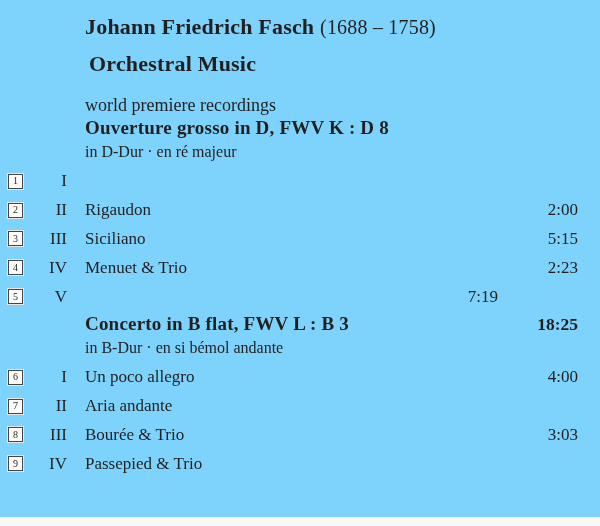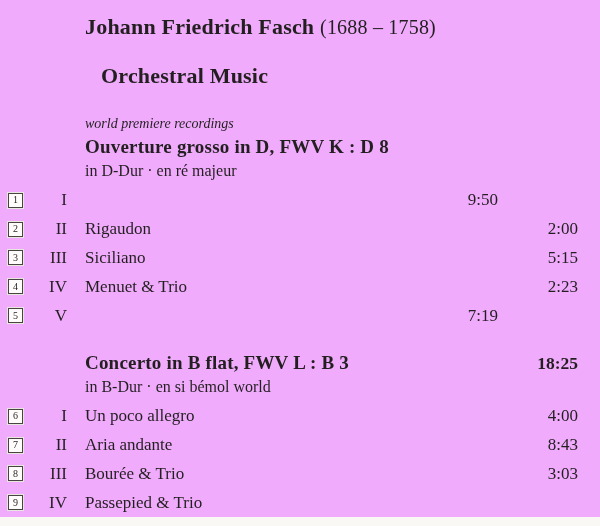--- a/index.html
+++ b/index.html
@@ -4,21 +4,21 @@
 <style>
   html, body { margin: 0; padding: 0; }
   body {
     font-family: "Liberation Serif", "DejaVu Serif", serif;
     background: #ffffff;
   }
   .page {
     position: relative;
     width: 600px;
     height: 526px;
-    background: #f0abfc;
+    background: #7dd3fc;
     color: #231f20;
     overflow: hidden;
     box-sizing: border-box;
     padding: 10px 22px 8px 0;
   }
   .page::after {
     content: "";
     position: absolute;
     left: 0; right: 0; bottom: 0;
     height: 9px;
@@ -33,30 +33,29 @@
     font-weight: bold;
     line-height: 33px;
     letter-spacing: 0.2px;
     white-space: nowrap;
   }
   .composer-dates {
     font-weight: normal;
     font-size: 20px;
   }
   .album-title {
-    margin: 16px;
+    margin: 4px;
     font-size: 22px;
     font-weight: bold;
     line-height: 32px;
     letter-spacing: 0.2px;
   }
   .premiere-note {
-    margin: 22px 0 0 85px;
-    font-style: italic;
-    font-size: 14px;
+    margin: 15px 0 0 85px;
+    font-size: 18px;
     line-height: 20px;
   }
 
   
   .row {
     display: grid;
     grid-template-columns: 30px 45px 1fr 80px;
     align-items: center;
   }
   .col-roman {
@@ -70,21 +69,21 @@
     white-space: nowrap;
     overflow: hidden;
   }
   .col-dur {
     text-align: right;
     font-size: 17px;
     white-space: nowrap;
   }
 
   .work-section.first { }
-  .work-section.rest { margin-top: 20px; }
+  .work-section.rest { }
   .heading-row { line-height: 26px; }
   .work-title {
     font-weight: bold;
     font-size: 19px;
     letter-spacing: 0.2px;
   }
   .work-duration {
     font-weight: bold;
     font-size: 17.5px;
   }
@@ -138,21 +137,20 @@
       <div class="col-dur"></div>
     </div>
     <div class="track-list">
           <div class="row track-row">
     <div class="box-cell">
       <span class="track-box">
                 <span>1</span>
               </span>
     </div>
     <div class="col-roman">I</div>
-    <div class="col-dur">9:50</div>
   </div>
           <div class="row track-row">
     <div class="box-cell">
       <span class="track-box">
                 <span>2</span>
               </span>
     </div>
     <div class="col-roman">II</div>
     <div class="col-title">Rigaudon</div>
     <div class="col-dur">2:00</div>
@@ -191,21 +189,21 @@
       <section class="work-section rest">
     <div class="row heading-row">
       <div class="box-cell"></div>
       <div class="col-roman"></div>
       <div class="col-title work-title">Concerto in B flat, FWV L : B 3</div>
       <div class="col-dur work-duration">18:25</div>
     </div>
     <div class="row subtitle-row">
       <div class="box-cell"></div>
       <div class="col-roman"></div>
-      <div class="col-title work-subtitle">in B-Dur · en si bémol world</div>
+      <div class="col-title work-subtitle">in B-Dur · en si bémol andante</div>
       <div class="col-dur"></div>
     </div>
     <div class="track-list">
           <div class="row track-row">
     <div class="box-cell">
       <span class="track-box">
                 <span>6</span>
               </span>
     </div>
     <div class="col-roman">I</div>
@@ -213,21 +211,20 @@
     <div class="col-dur">4:00</div>
   </div>
           <div class="row track-row">
     <div class="box-cell">
       <span class="track-box">
                 <span>7</span>
               </span>
     </div>
     <div class="col-roman">II</div>
     <div class="col-title">Aria andante</div>
-    <div class="col-dur">8:43</div>
   </div>
           <div class="row track-row">
     <div class="box-cell">
       <span class="track-box">
                 <span>8</span>
               </span>
     </div>
     <div class="col-roman">III</div>
     <div class="col-title">Bourée &amp; Trio</div>
     <div class="col-dur">3:03</div>

